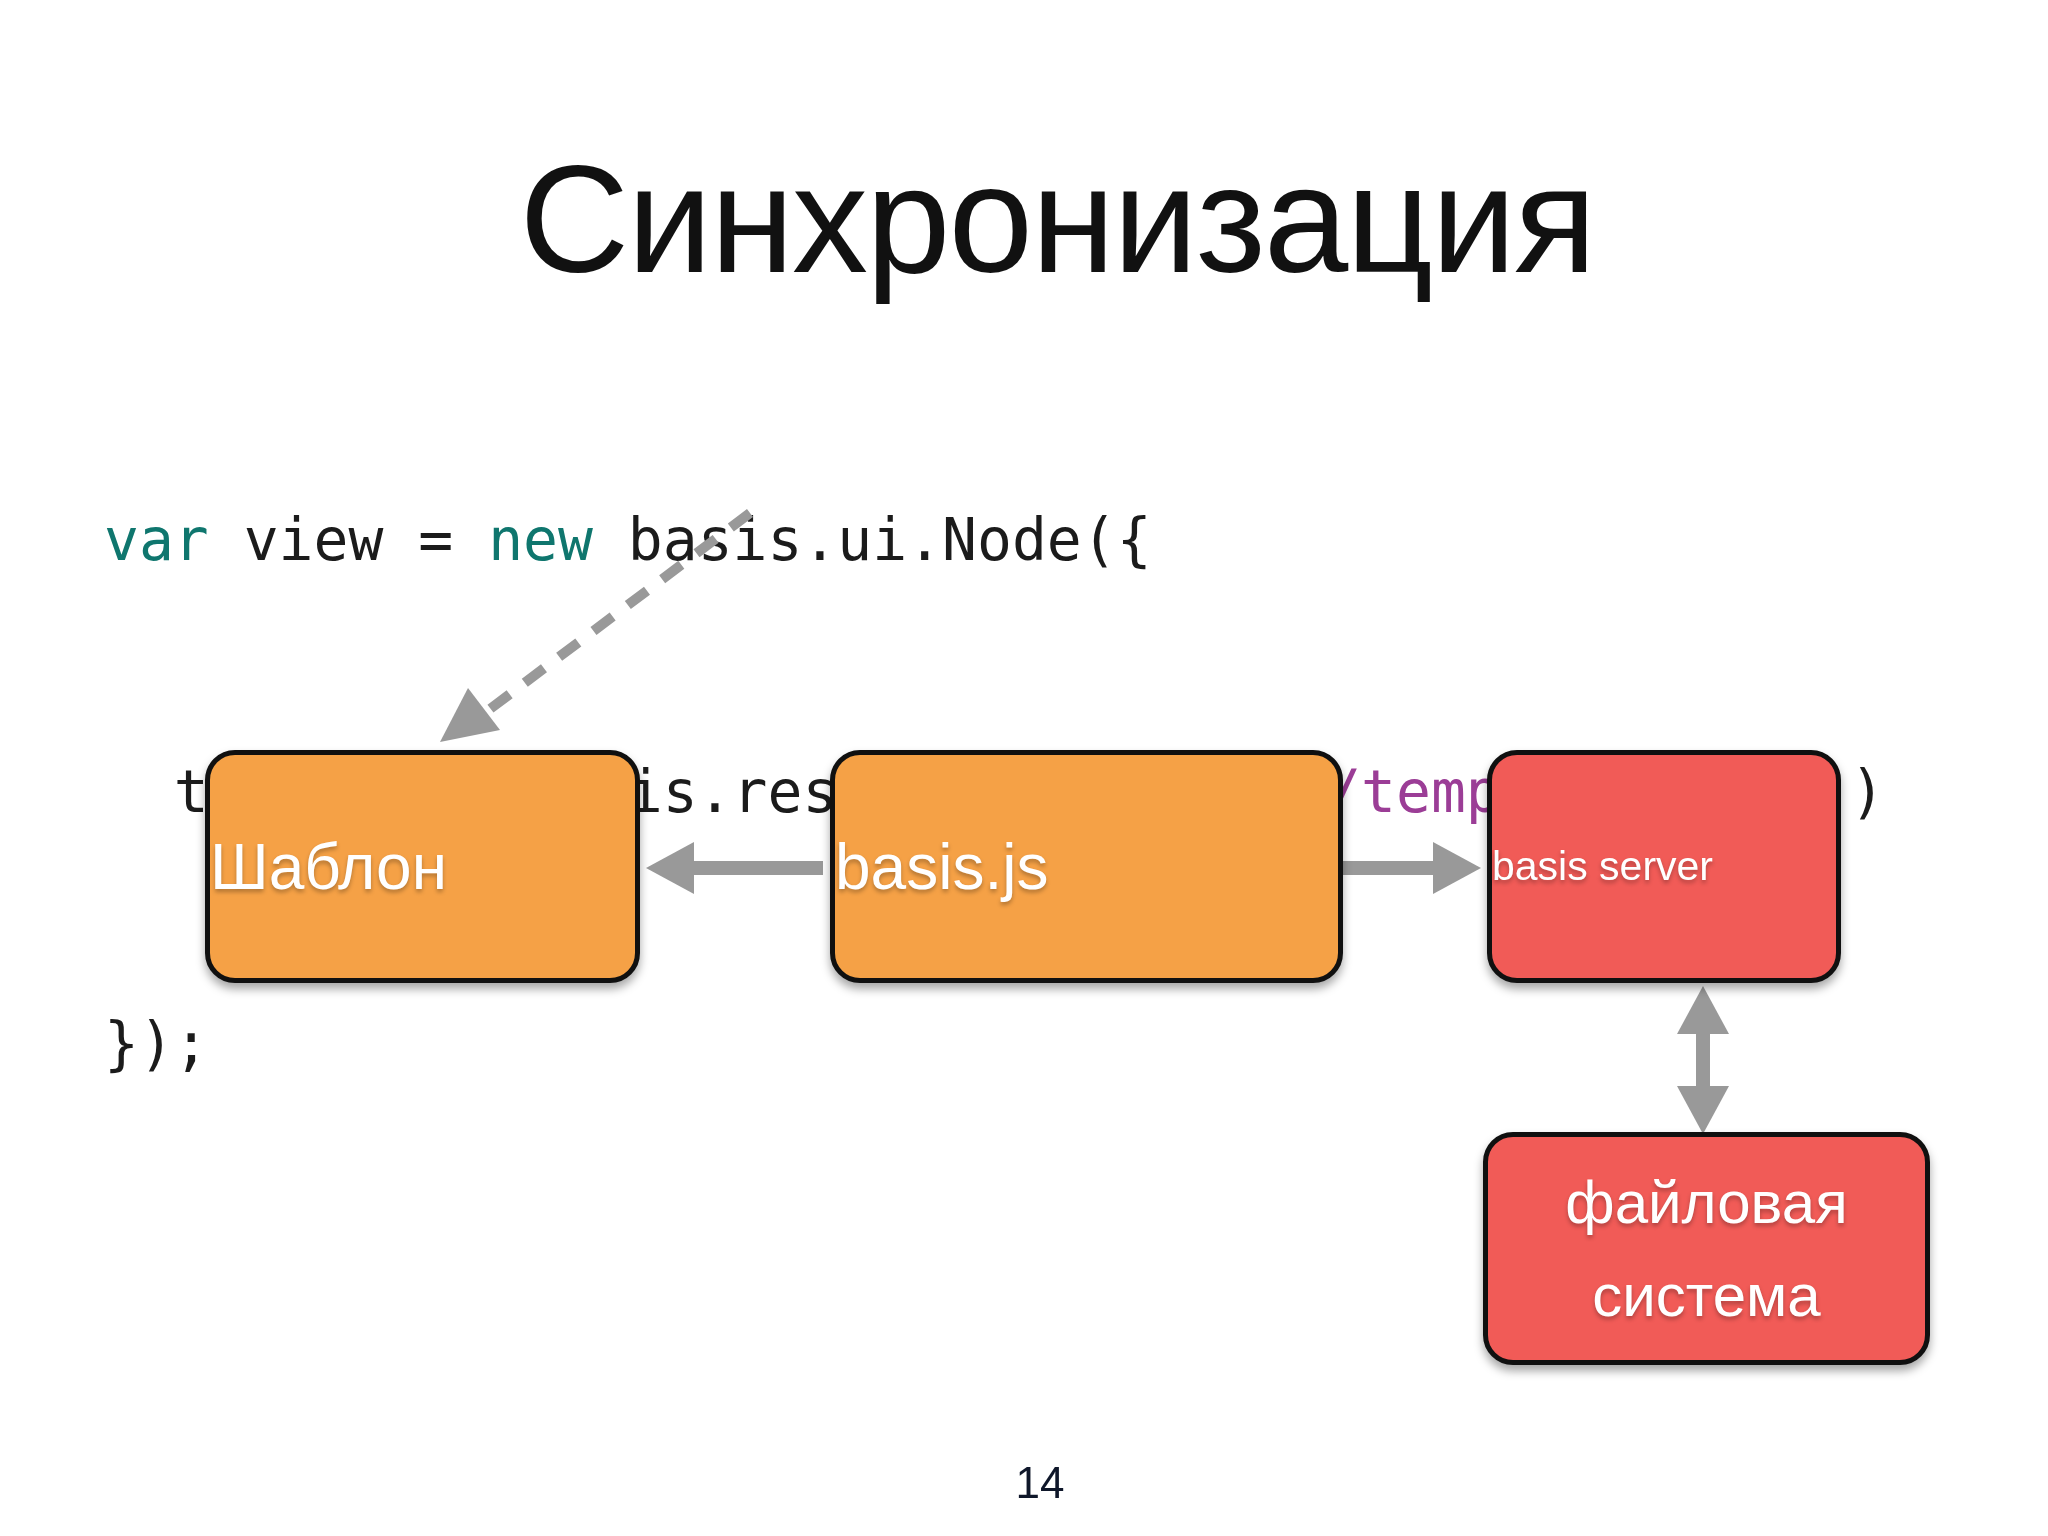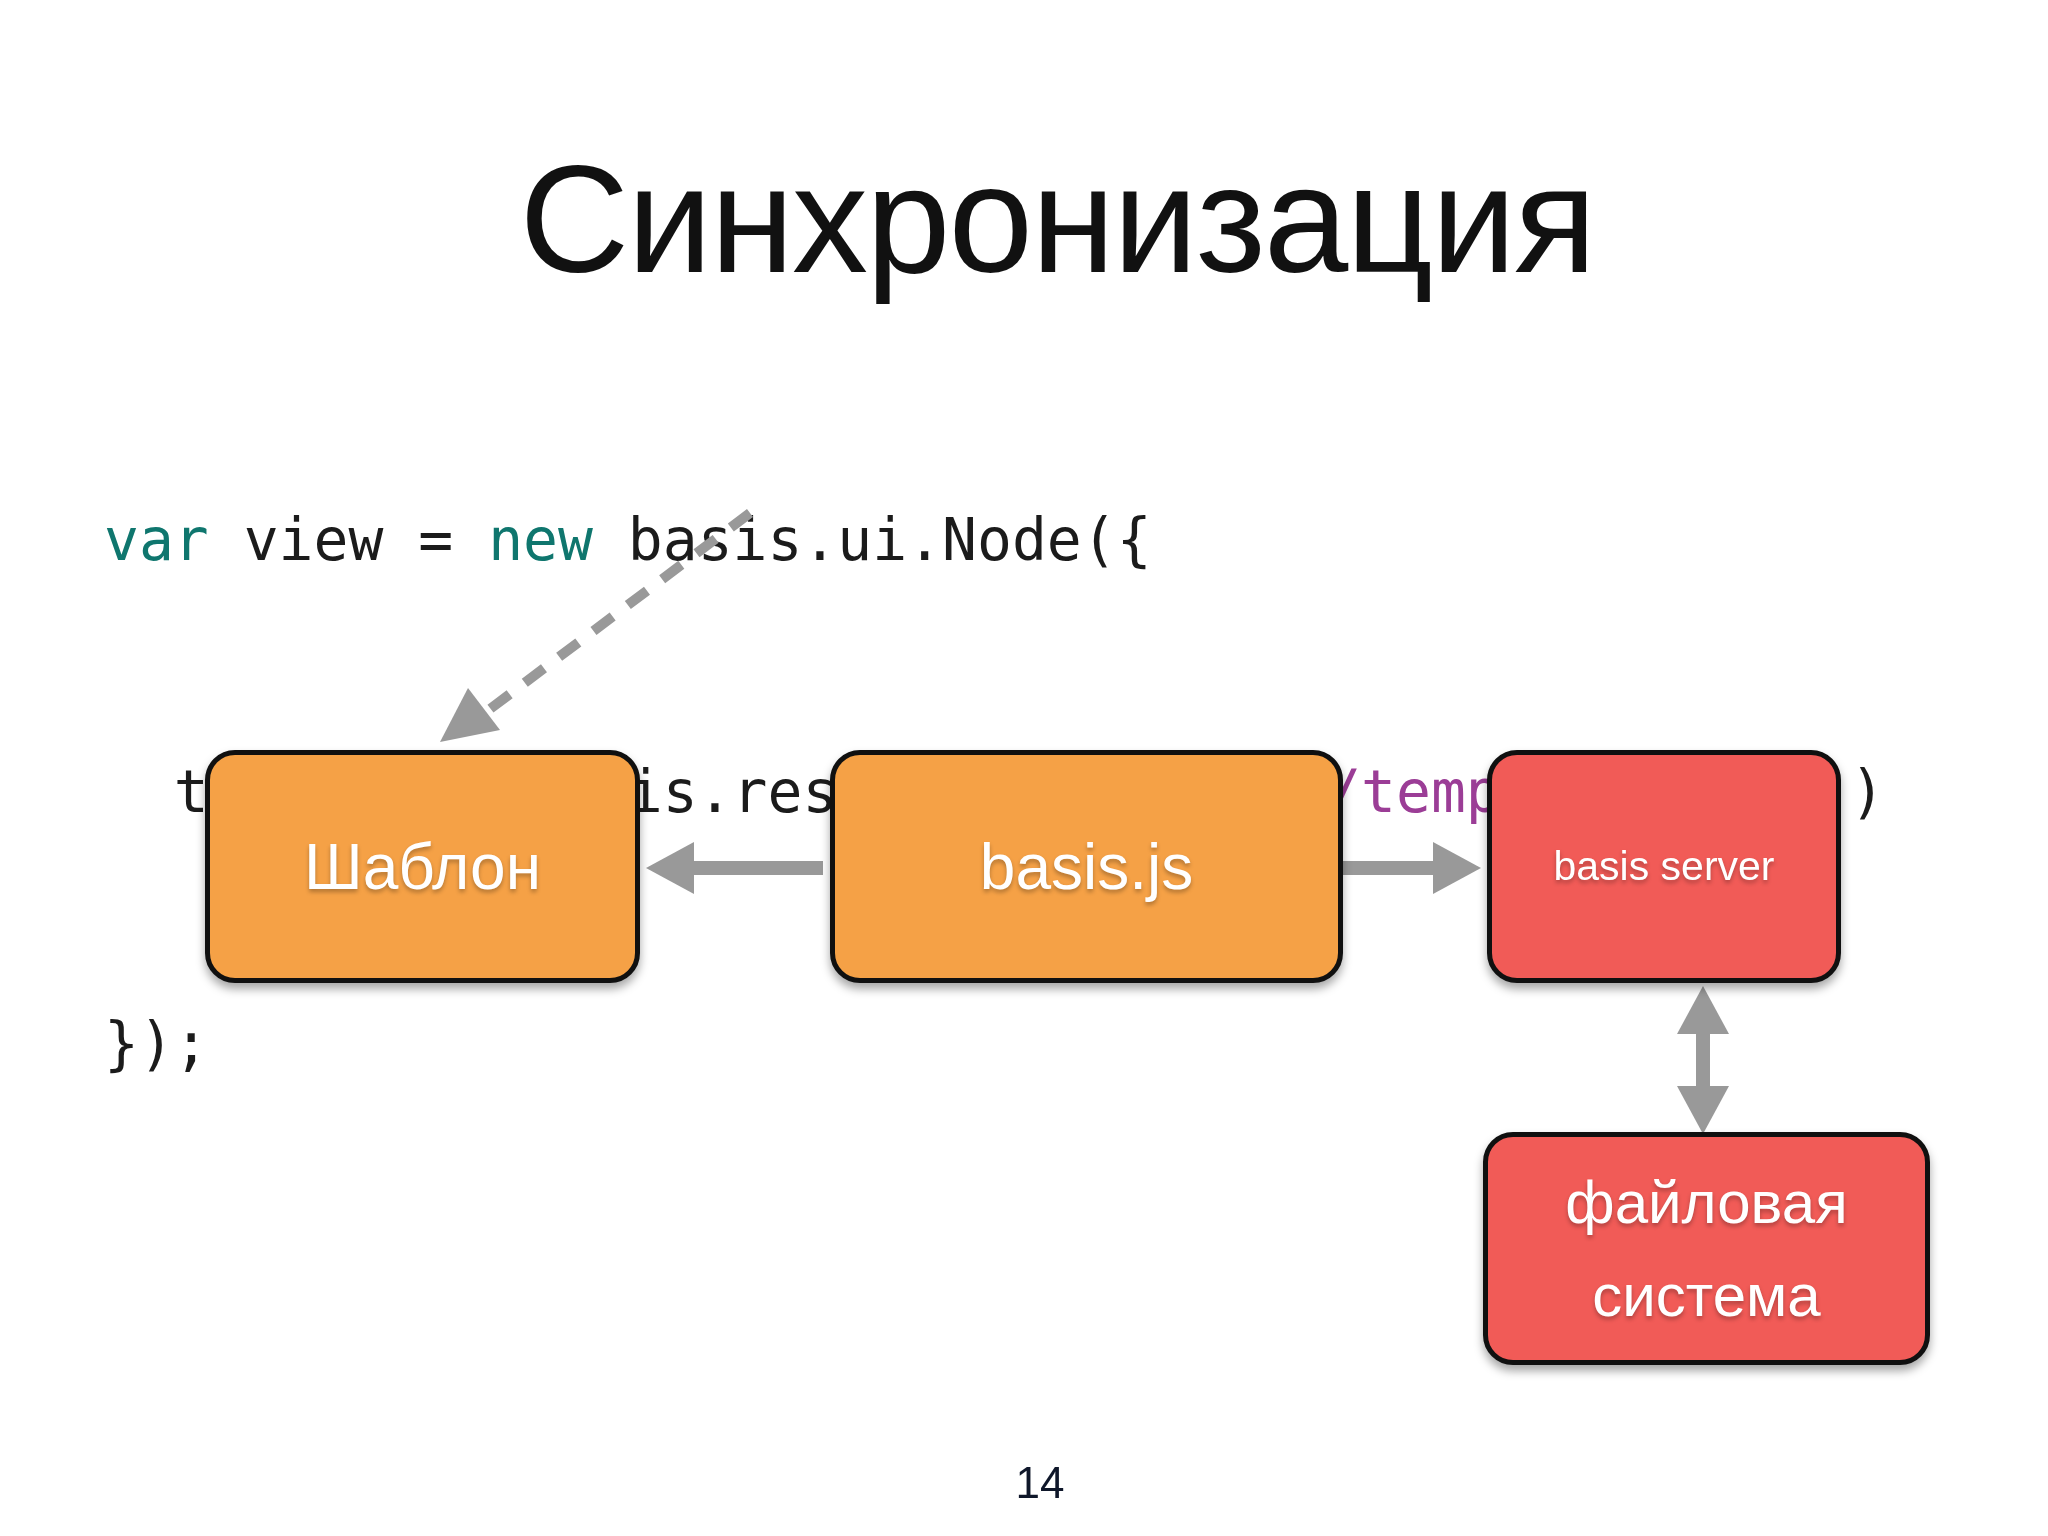--- a/index.html
+++ b/index.html
@@ -18,21 +18,21 @@
     font-family:"DejaVu Sans Mono","Liberation Mono",monospace;
     font-size:58px;line-height:84px;white-space:pre;color:#1b1b1b;
   }
   .code-line{height:84px;}
   .kw{color:#0f766e;}
   .str{color:#9B3D96;}
   .diagram-layer{position:absolute;left:0;top:0;width:2048px;height:1536px;pointer-events:none;}
   .node{
     position:absolute;box-sizing:border-box;
     border:5px solid #101010;border-radius:30px;
-    display:flex;align-items:center;justify-content:center;
+    display:flex;align-items:center;
     color:#ffffff;text-align:center;
     text-shadow:0 3px 4px rgba(0,0,0,0.28);
     box-shadow:0 6px 10px rgba(0,0,0,0.35);
   }
   .node-orange{background:#F5A146;}
   .node-red{background:#F15B57;}
   #node-template{left:205px;top:750px;width:435px;height:233px;font-size:64px;}
   #node-basisjs{left:830px;top:750px;width:513px;height:233px;font-size:64px;}
   #node-server{left:1487px;top:750px;width:354px;height:233px;font-size:41px;}
   #node-fs{left:1483px;top:1132px;width:447px;height:233px;font-size:60px;line-height:1.55;padding:16px 40px;}

